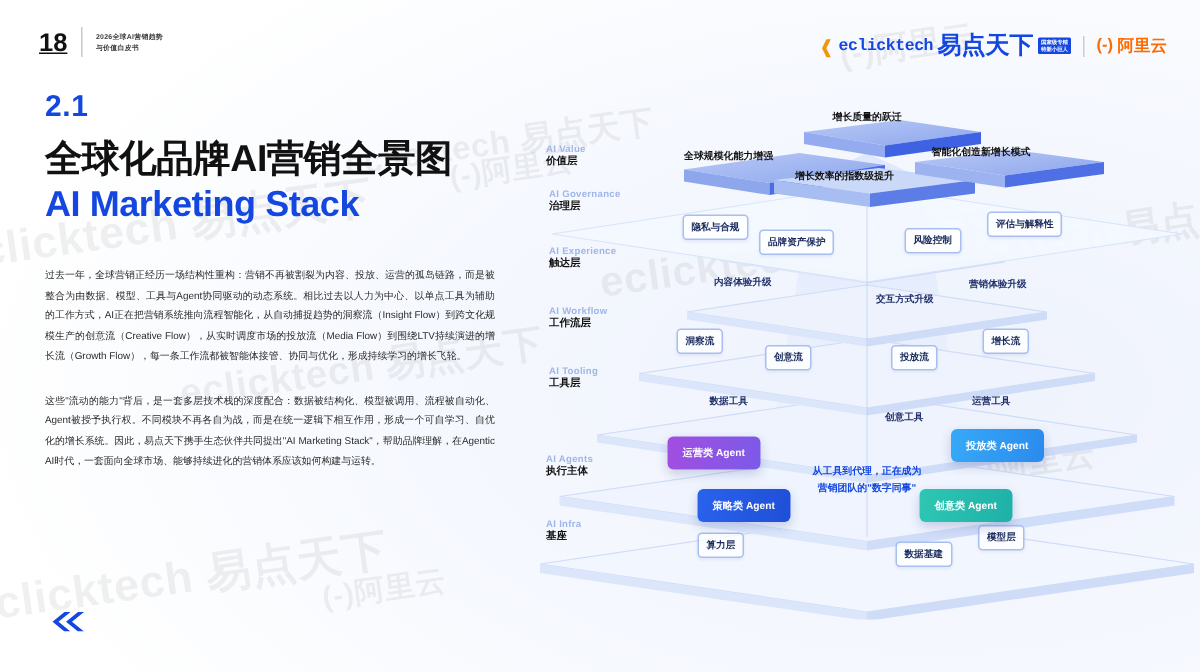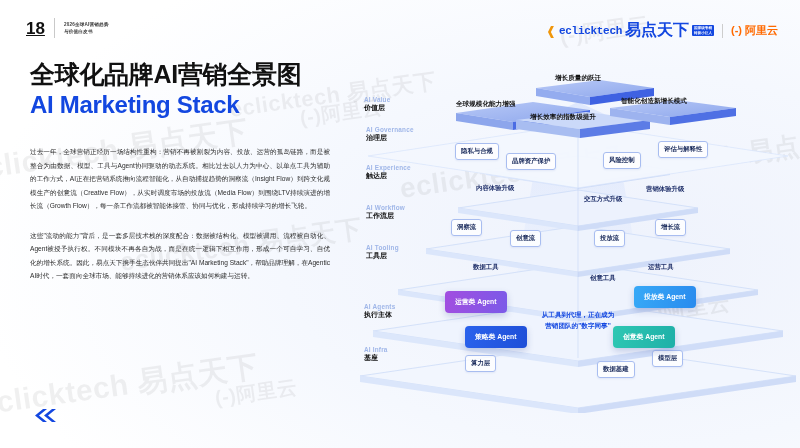--- a/index.html
+++ b/index.html
@@ -106,20 +106,21 @@
     </span>
   </div>
   <div class="hdr-sep"></div>
   <div class="logo-ali">
     <span class="ali-mark">(-)</span>
     <span class="ali-cn">阿里云</span>
   </div>
 </div>
 
 <div class="left">
+  <div class="sec-num">2.1</div>
   <h1 class="title-cn">全球化品牌AI营销全景图</h1>
   <h2 class="title-en">AI Marketing Stack</h2>
   <p class="para">过去一年，全球营销正经历一场结构性重构：营销不再被割裂为内容、投放、运营的孤岛链路，而是被整合为由数据、模型、工具与Agent协同驱动的动态系统。相比过去以人力为中心、以单点工具为辅助的工作方式，AI正在把营销系统推向流程智能化，从自动捕捉趋势的洞察流（Insight Flow）到跨文化规模生产的创意流（Creative Flow），从实时调度市场的投放流（Media Flow）到围绕LTV持续演进的增长流（Growth Flow），每一条工作流都被智能体接管、协同与优化，形成持续学习的增长飞轮。</p>
   <p class="para para2">这些"流动的能力"背后，是一套多层技术栈的深度配合：数据被结构化、模型被调用、流程被自动化、Agent被授予执行权。不同模块不再各自为战，而是在统一逻辑下相互作用，形成一个可自学习、自优化的增长系统。因此，易点天下携手生态伙伴共同提出"AI Marketing Stack"，帮助品牌理解，在Agentic AI时代，一套面向全球市场、能够持续进化的营销体系应该如何构建与运转。</p>
 </div>
 
 <div class="pyr">
 
   <svg width="440" height="355" viewBox="0 0 440 355" style="position:absolute;left:0;top:0;">
     <defs>

